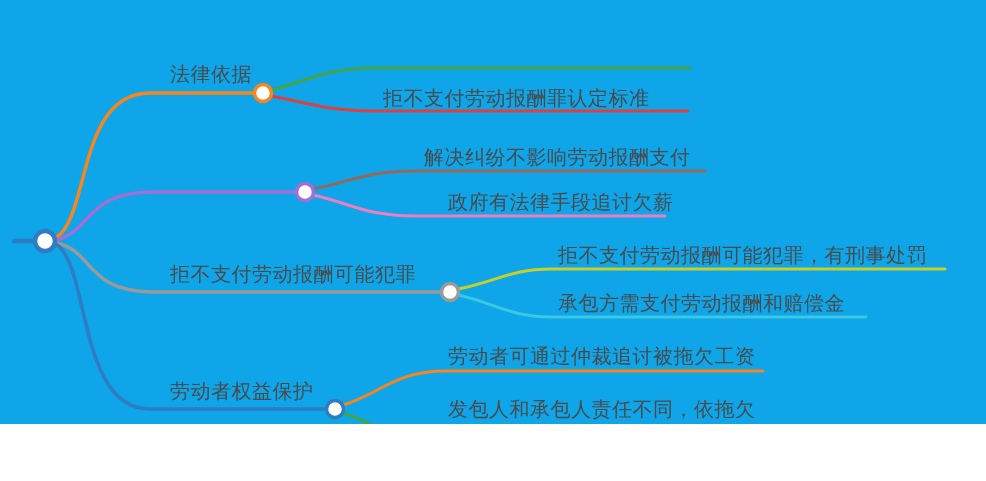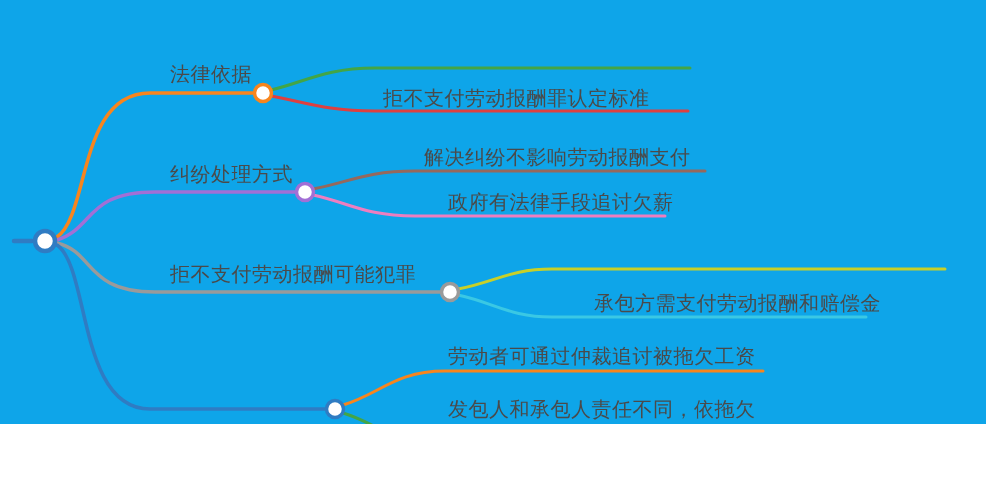--- a/index.html
+++ b/index.html
@@ -23,21 +23,21 @@
   .label.wrap{white-space:normal;width:316px;line-height:40px;}
   #b1-label {left:170px;top:61px;}
   #b2-label {left:170px;top:161px;}
   #b3-label {left:170px;top:261px;}
   #b4-label {left:170px;top:378px;}
   #b1c1-label{left:383px;top:40px;}
   #b1c2-label{left:383px;top:85px;}
   #b2c1-label{left:424px;top:144px;}
   #b2c2-label{left:424px;top:189px;margin-left:24px;}
   #b3c1-label{left:558px;top:242px;}
-  #b3c2-label{left:558px;top:290px;margin-left:36px;}
+  #b3c2-label{left:558px;top:290px;}
   #b4c1-label{left:448px;top:343px;font-family:Liberation Serif, serif;}
   #b4c2-label{left:448px;top:389px;}
 </style>
 </head>
 <body>
 
 <div class="stage">
 
   <svg width="986" height="481" viewBox="0 0 986 481">
     <g fill="none" stroke-linecap="round">
@@ -62,23 +62,24 @@
 
       <circle cx="45" cy="241" r="10" fill="#ffffff" stroke-width="4.5" stroke="#2F7CC3"></circle>
       <circle cx="263" cy="93" r="8.5" fill="#ffffff" stroke-width="3.5" stroke="#F8851D"></circle>
       <circle cx="305" cy="192" r="8.5" fill="#ffffff" stroke-width="3.5" stroke="#A26FD6"></circle>
       <circle cx="450" cy="292" r="8.5" fill="#ffffff" stroke-width="3.5" stroke="#9A9A9A"></circle>
       <circle cx="335" cy="409" r="8.5" fill="#ffffff" stroke-width="3.5" stroke="#2F7CC3"></circle>
     </g>
   </svg>
 
   <div class="label" id="b1-label">法律依据</div>
-  <div class="label" id="b2-label">纠纷处理方式</div>
   <div class="label" id="b3-label">拒不支付劳动报酬可能犯罪</div>
+  <div class="label" id="b4-label">劳动者权益保护</div>
 
   <div class="label" id="b1c2-label">拒不支付劳动报酬罪认定标准</div>
   <div class="label" id="b2c1-label">解决纠纷不影响劳动报酬支付</div>
   <div class="label" id="b2c2-label">政府有法律手段追讨欠薪</div>
+  <div class="label" id="b3c1-label">拒不支付劳动报酬可能犯罪，有刑事处罚</div>
   <div class="label" id="b3c2-label">承包方需支付劳动报酬和赔偿金</div>
   <div class="label" id="b4c1-label">劳动者可通过仲裁追讨被拖欠工资</div>
   <div class="label wrap" id="b4c2-label">发包人和承包人责任不同，依拖欠工资原因定</div>
 
 </div>
 
 </body></html>

